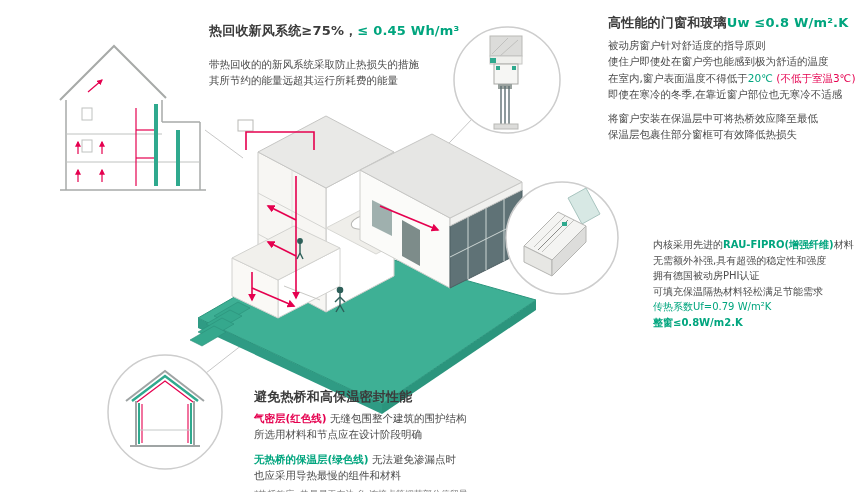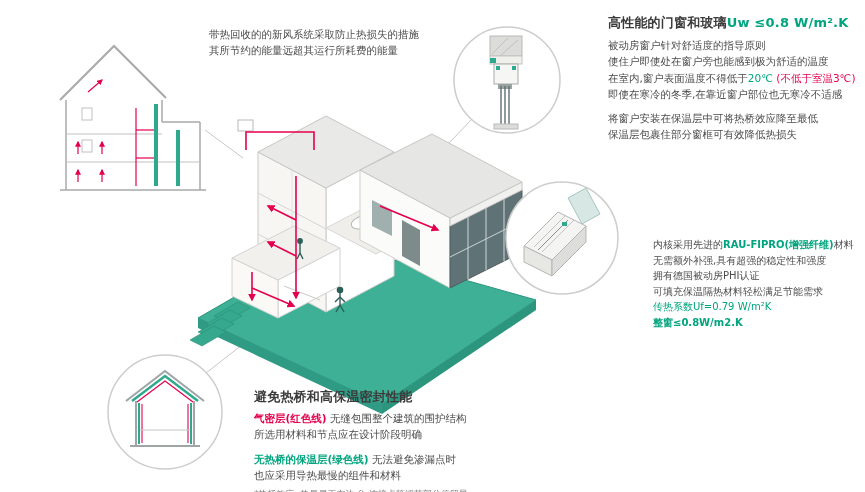--- a/index.html
+++ b/index.html
@@ -185,21 +185,24 @@
       </g>
       <line x1="139" y1="403" x2="139" y2="444" stroke="#2fa98e" stroke-width="2"></line>
       <line x1="191" y1="403" x2="191" y2="444" stroke="#2fa98e" stroke-width="2"></line>
       <line x1="142" y1="404" x2="142" y2="443" stroke="#e5004f" stroke-width="1.1"></line>
       <line x1="188" y1="404" x2="188" y2="443" stroke="#e5004f" stroke-width="1.1"></line>
       <line x1="140" y1="430" x2="190" y2="430" stroke="#c4c8c7" stroke-width="1"></line>
     </g>
   </svg>
 
   <div class="block" style="left:209px;top:22px;">
-    <div class="bodytext" style="margin-top:4px;">
+    <div class="title">
+      <span>热回收新风系统≥75%，</span><span class="green">≤ 0.45 Wh/m³</span>
+    </div>
+    <div class="bodytext" style="margin-top:16px;">
       <div class="line">带热回收的的新风系统采取防止热损失的措施</div>
       <div class="line">其所节约的能量远超其运行所耗费的能量</div>
     </div>
   </div>
 
   <div class="block" style="left:585px;top:14px;margin-left:23px;">
     <div class="title">
       <span>高性能的门窗和玻璃</span><span class="green">Uw ≤0.8 W/m².K</span>
     </div>
     <div class="bodytext" style="margin-top:5px;">

